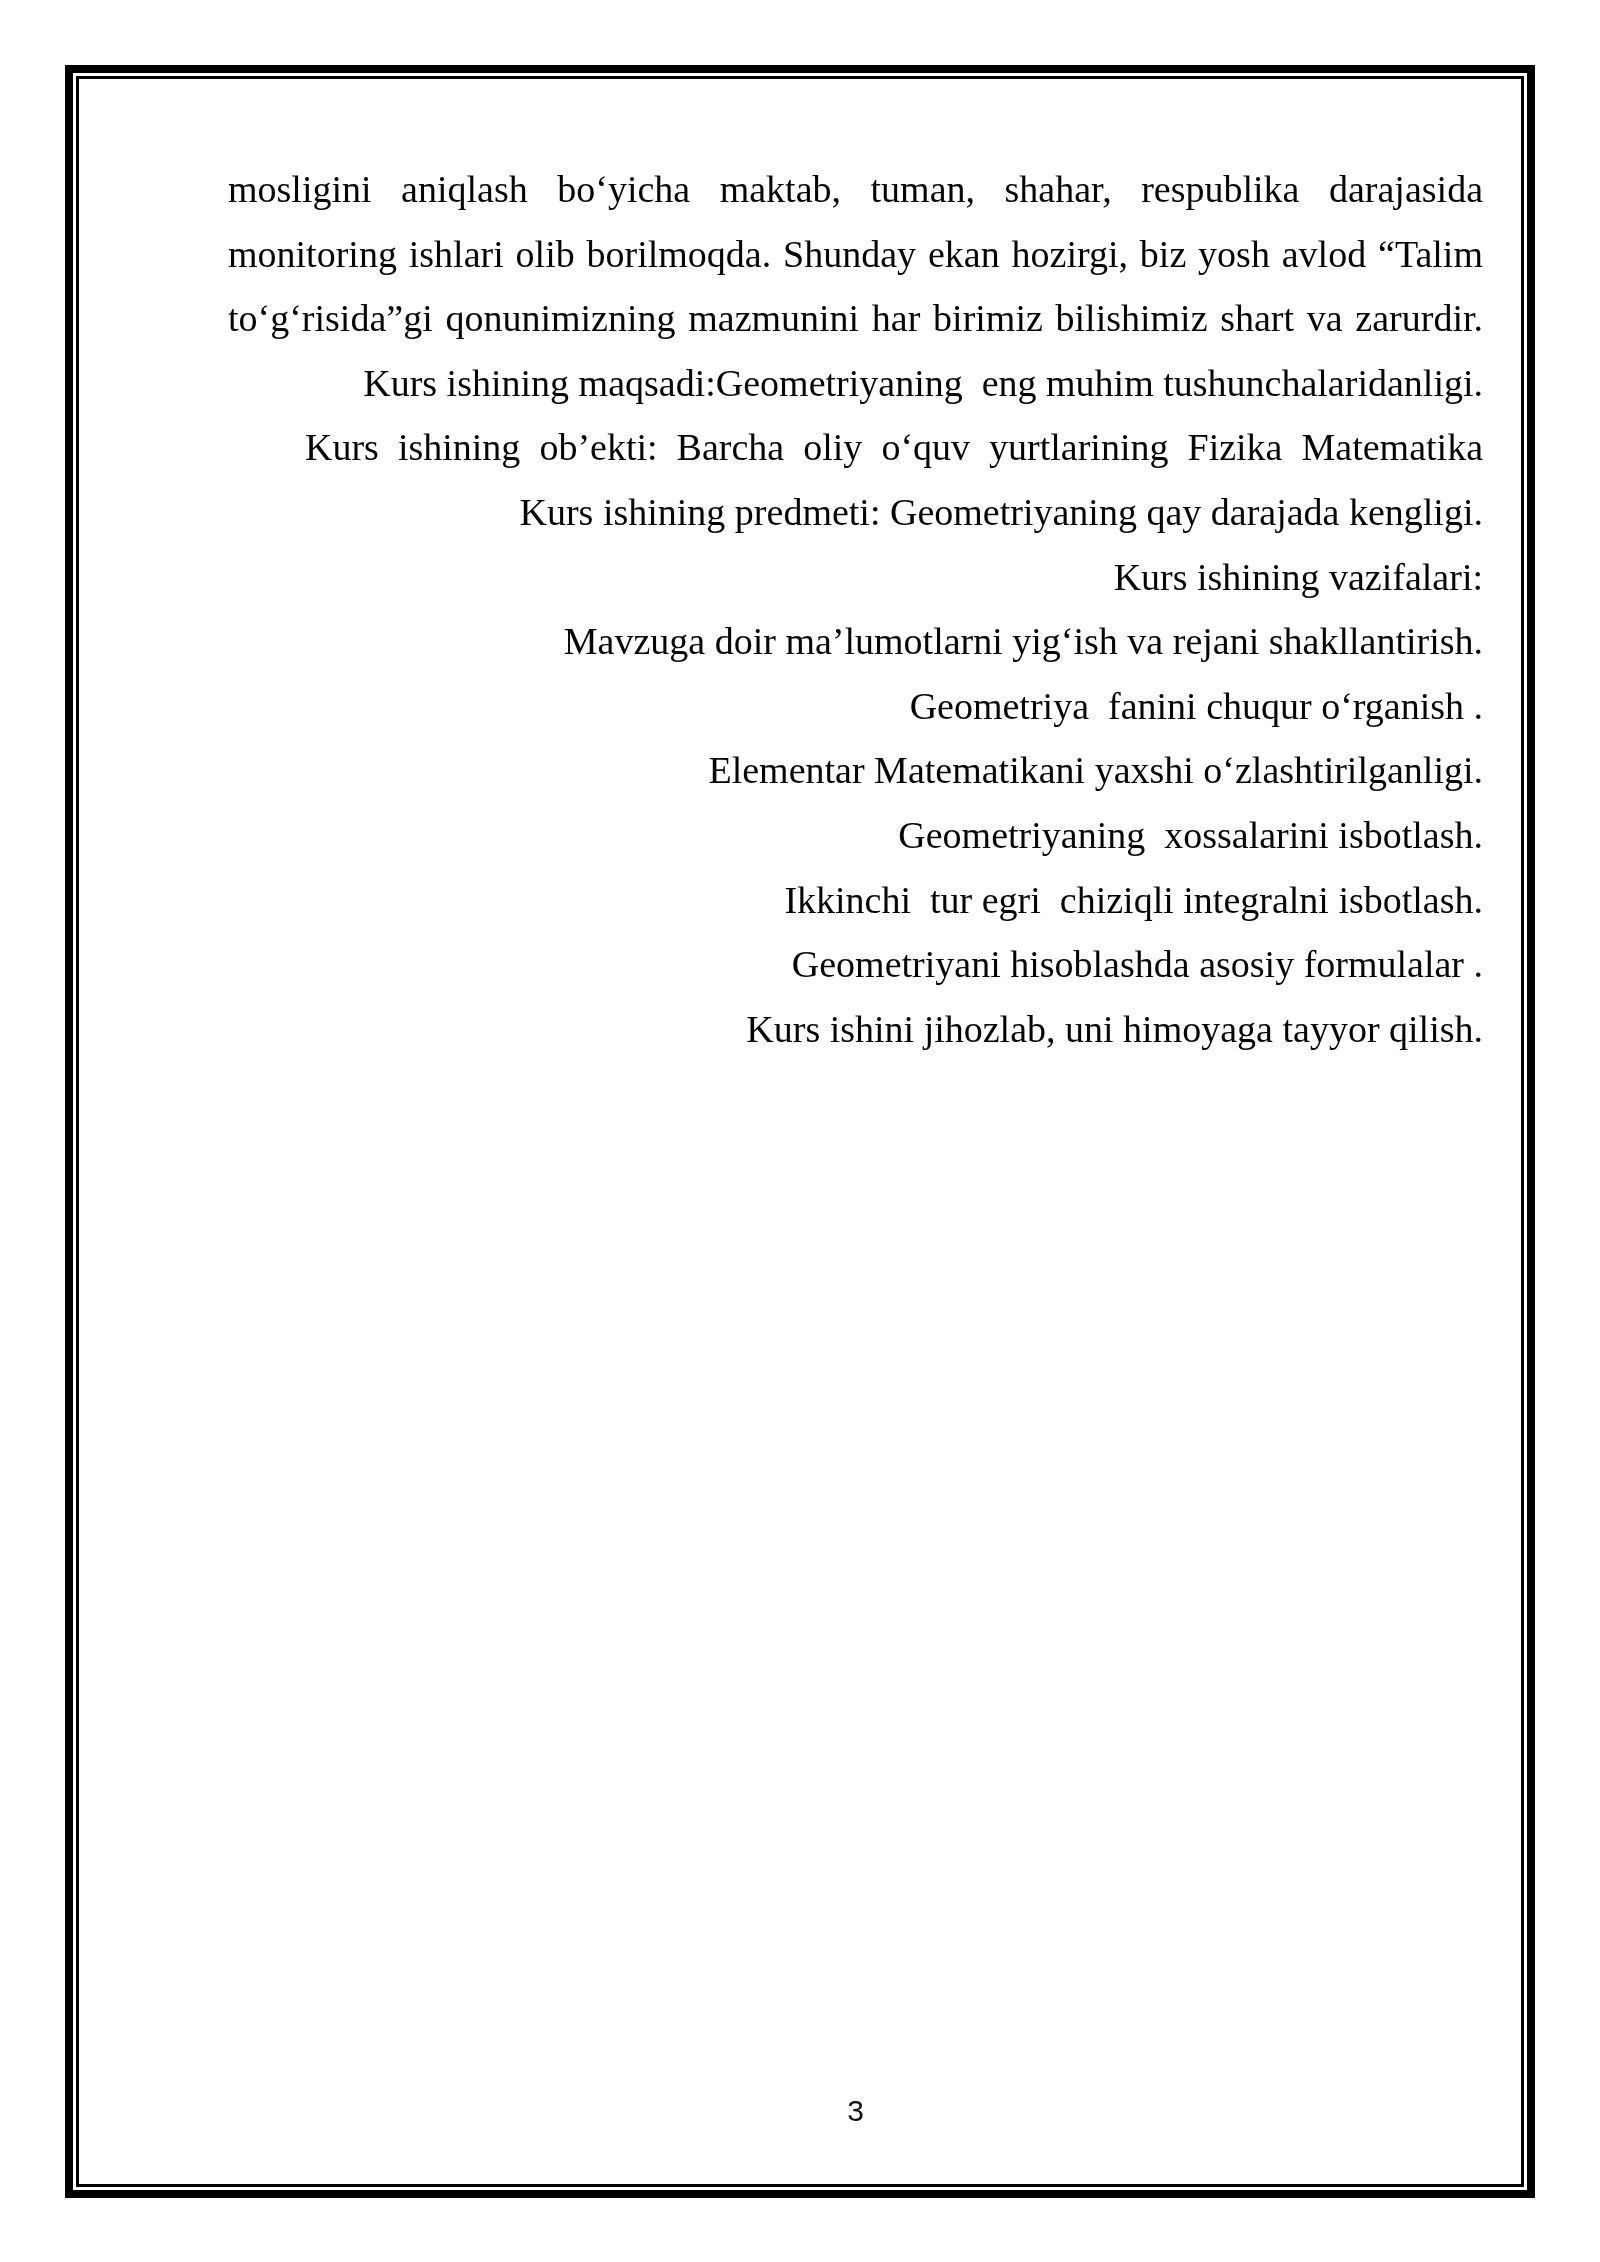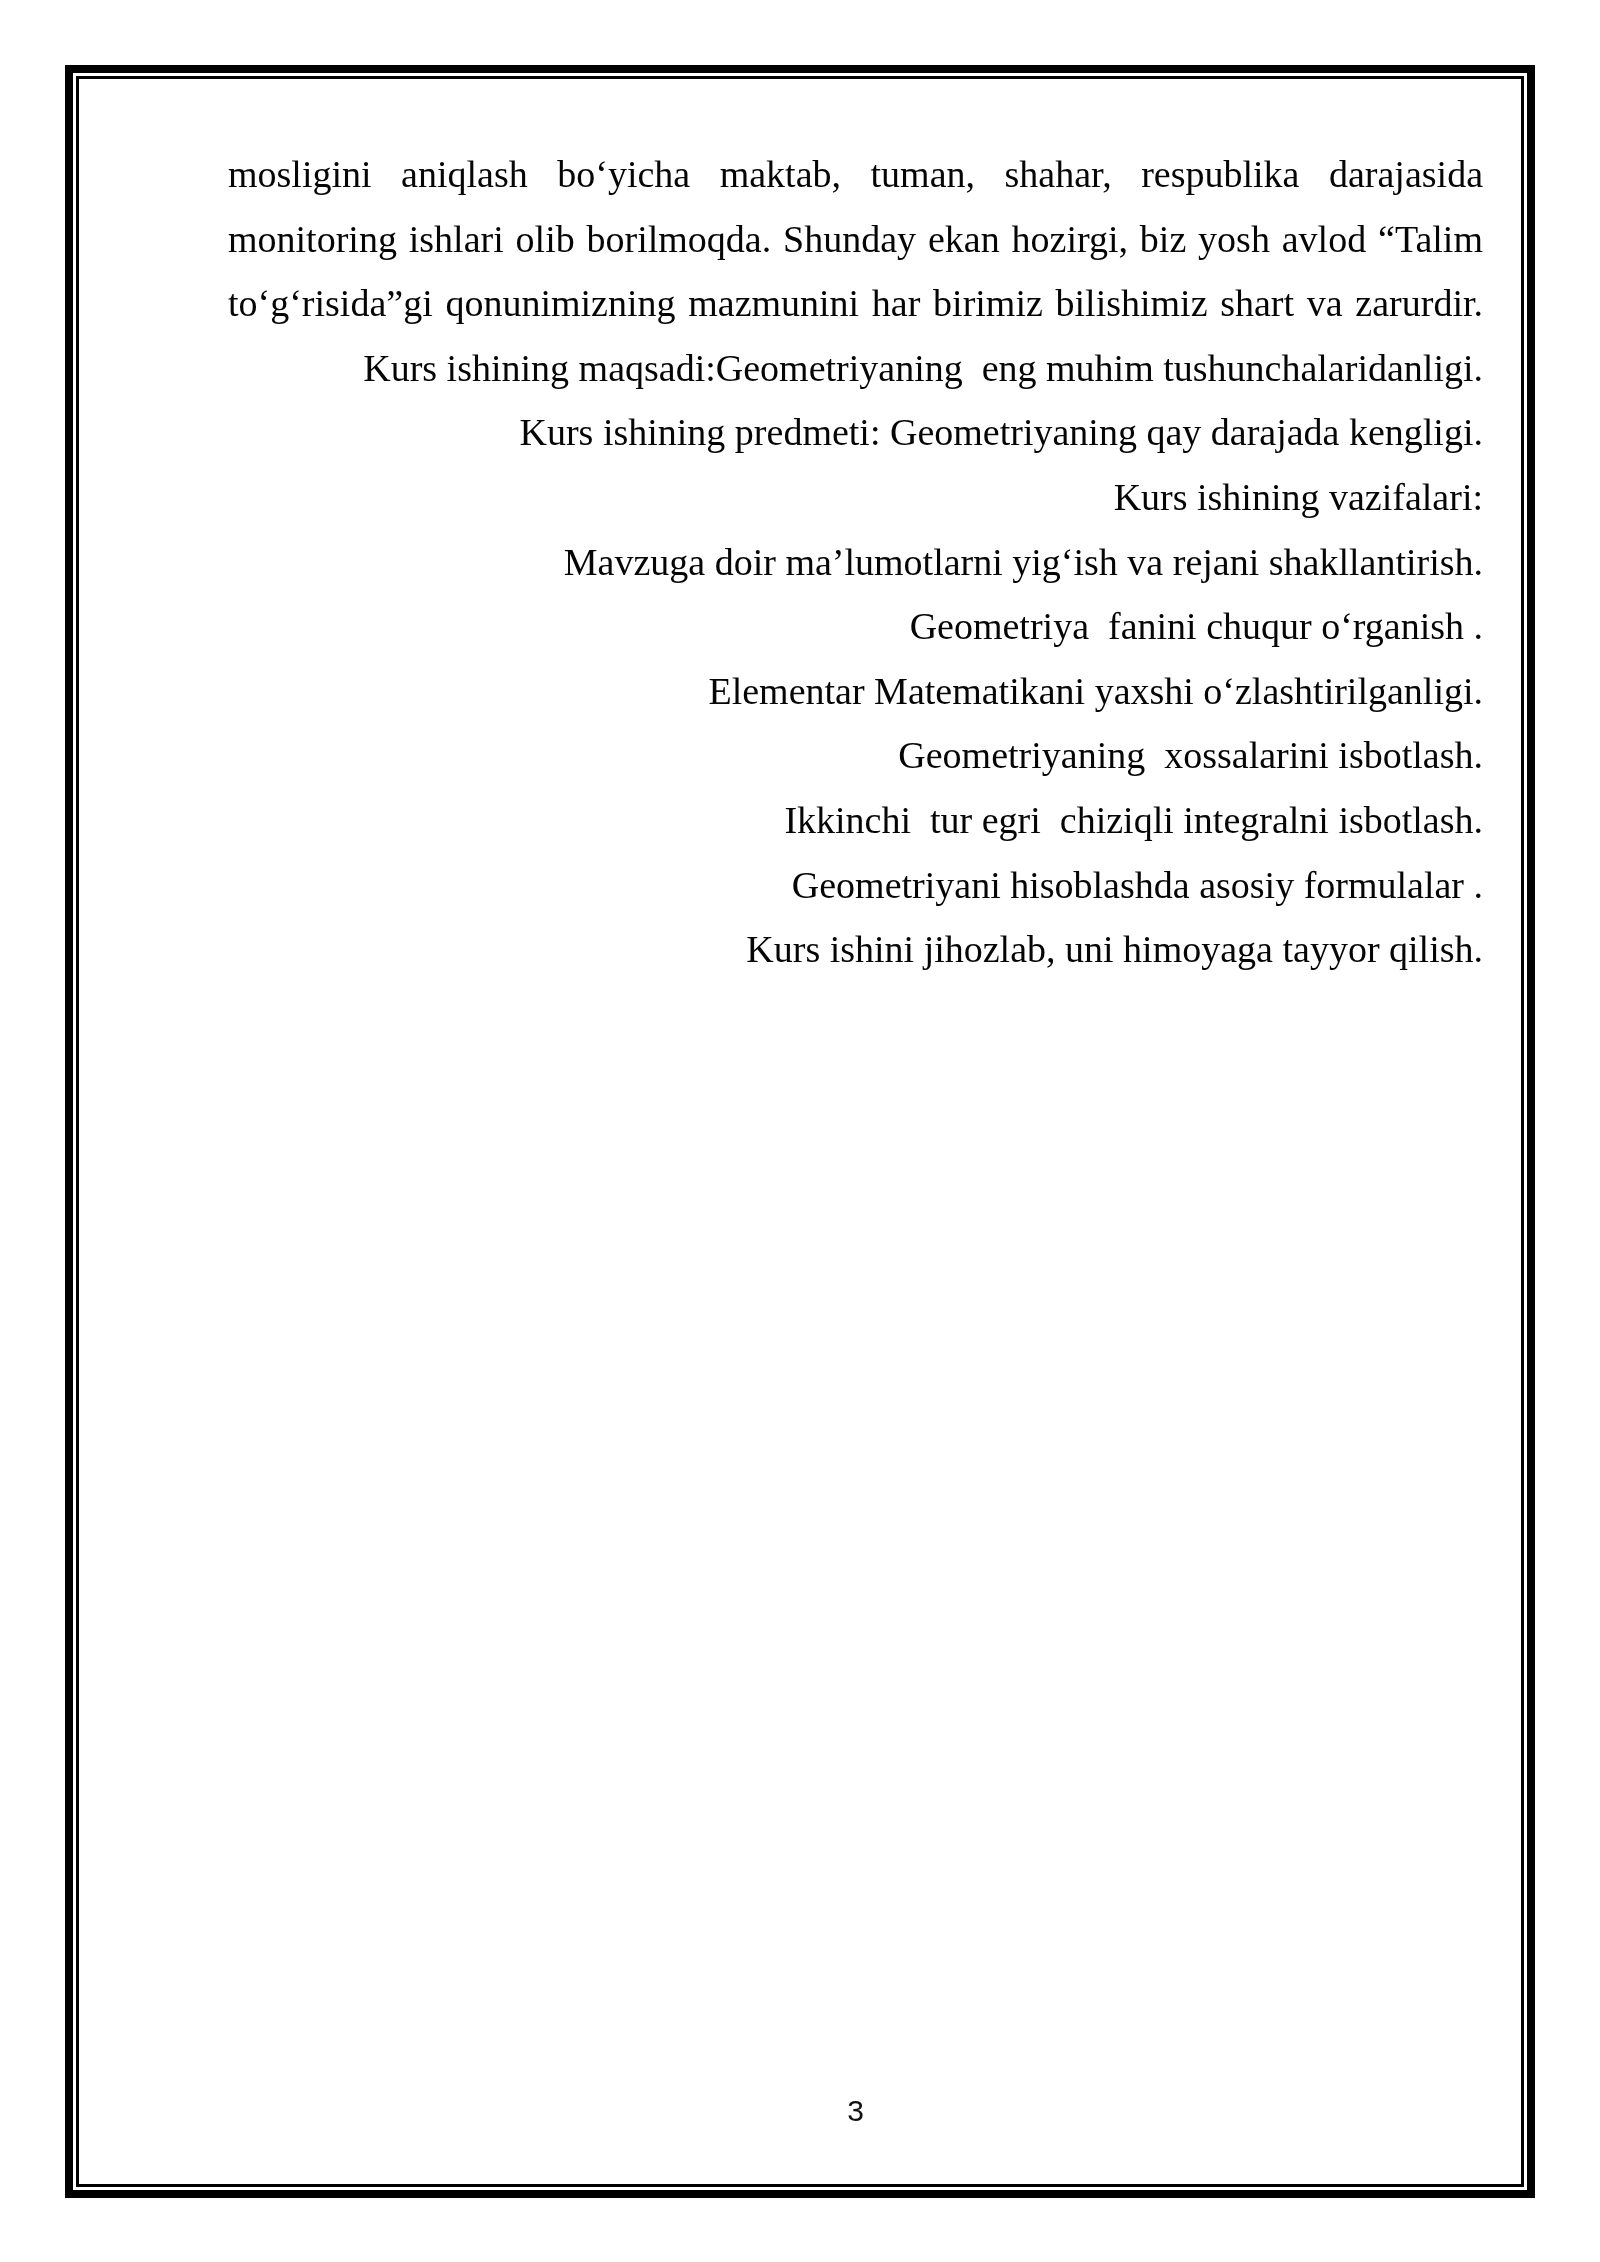--- a/index.html
+++ b/index.html
@@ -27,21 +27,21 @@
   }
   .page-frame-inner {
     position: absolute;
     inset: 3px;
     border: 3px solid #000000;
   }
   
   .body-text {
     position: absolute;
     left: 228px;
-    top: 142px;
+    top: 157px;
     width: 1255px;
     font-size: 38px;
   }
   .ln {
     display: block;
     line-height: 64.6px;
     height: 64.6px;
   }
   .ln:not(.just) {
     white-space: pre; 
@@ -72,20 +72,21 @@
 
 <div class="page-frame">
   <div class="page-frame-inner"></div>
 </div>
 
 <div class="body-text">
   <div class="ln just">mosligini aniqlash boʻyicha maktab, tuman, shahar, respublika darajasida</div>
   <div class="ln just">monitoring ishlari olib borilmoqda. Shunday ekan hozirgi, biz yosh avlod “Talim</div>
   <div class="ln just">toʻgʻrisida”gi qonunimizning  mazmunini har birimiz  bilishimiz  shart va zarurdir.</div>
   <div class="ln ind">Kurs ishining maqsadi:Geometriyaning  eng muhim tushunchalaridanligi.</div>
+  <div class="ln ind just">Kurs ishining ob’ekti: Barcha oliy oʻquv yurtlarining Fizika Matematika</div>
   <div class="ln ind">Kurs ishining predmeti: Geometriyaning qay darajada kengligi.</div>
   <div class="ln ind">Kurs ishining vazifalari:</div>
   <div class="ln ind">Mavzuga doir ma’lumotlarni yigʻish va rejani shakllantirish.</div>
   <div class="ln ind">Geometriya  fanini chuqur oʻrganish .</div>
   <div class="ln ind">Elementar Matematikani yaxshi oʻzlashtirilganligi.</div>
   <div class="ln ind">Geometriyaning  xossalarini isbotlash.</div>
   <div class="ln ind">Ikkinchi  tur egri  chiziqli integralni isbotlash.</div>
   <div class="ln ind">Geometriyani hisoblashda asosiy formulalar .</div>
   <div class="ln ind">Kurs ishini jihozlab, uni himoyaga tayyor qilish.</div>
 </div>

